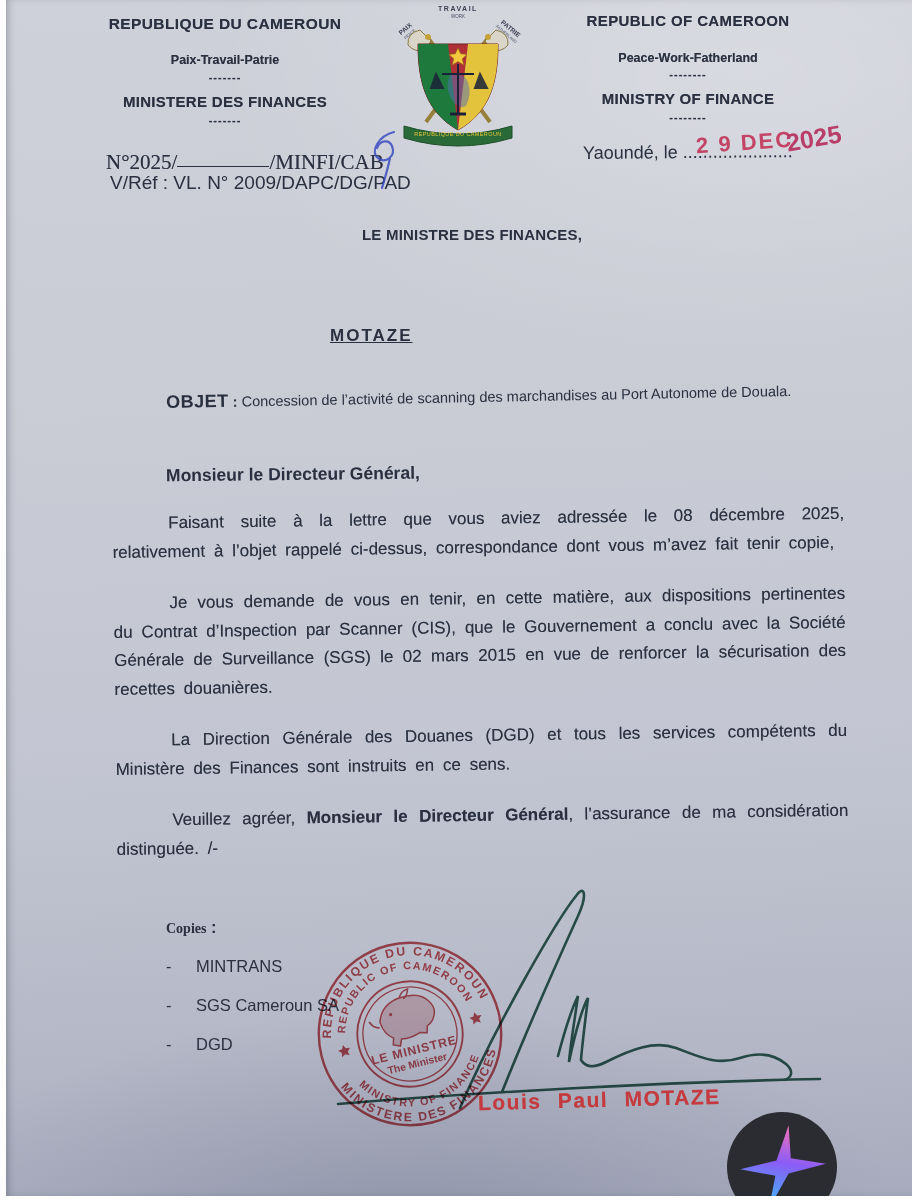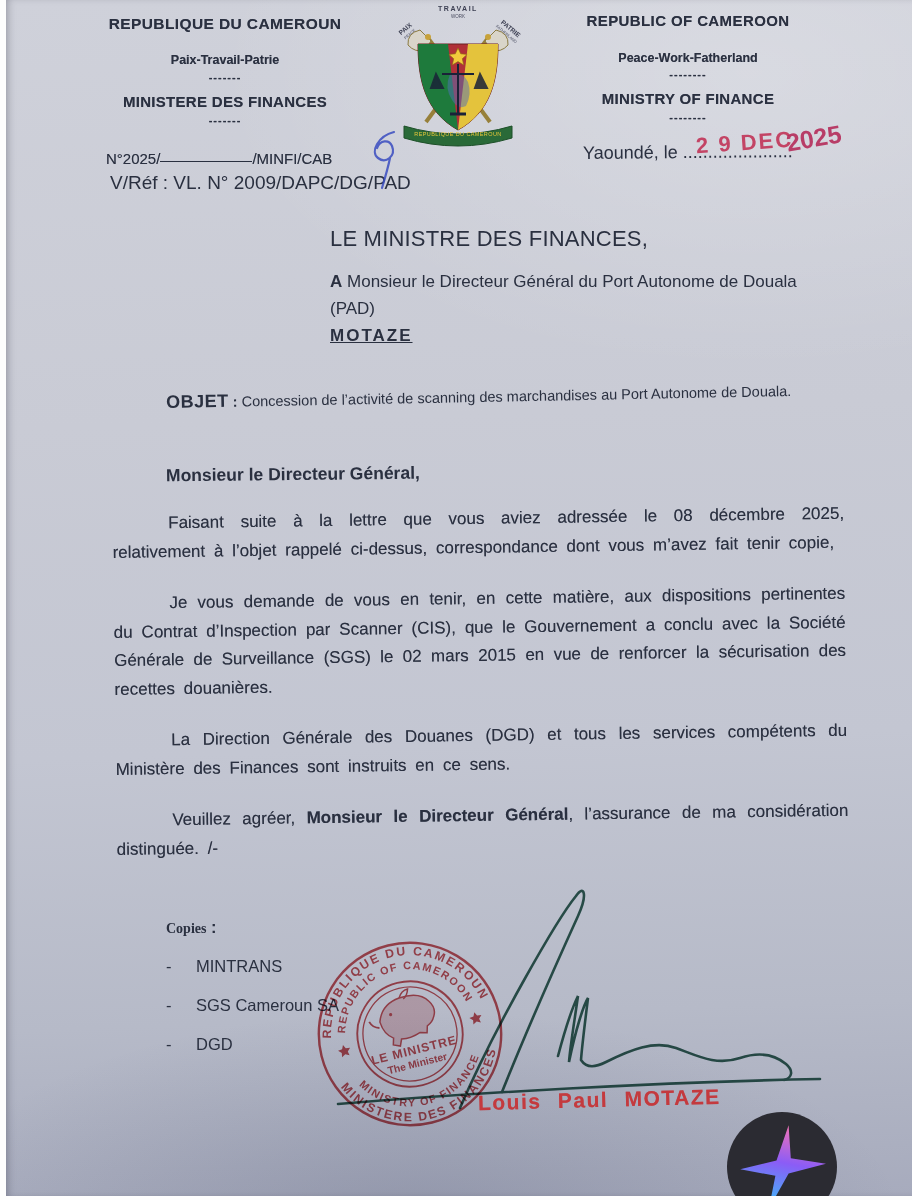--- a/index.html
+++ b/index.html
@@ -28,28 +28,28 @@
   .hdr .country{font-size:15.5px;font-weight:bold;letter-spacing:.4px;}
   .hdr .motto{font-size:12.5px;font-weight:bold;margin-top:20px;}
   .hdr .sep{font-size:11px;font-weight:bold;letter-spacing:1px;margin-top:2px;}
   .hdr .ministry{font-size:15px;font-weight:bold;margin-top:8px;letter-spacing:.3px;}
   
   .serial{
     font-family:"DejaVu Sans Mono",monospace;font-weight:bold;
     font-size:45px;letter-spacing:9px;color:#a23c62;opacity:.88;
     text-shadow:0 0 1px rgba(162,60,98,.5);
   }
-  .refline{font-size:15px;color:#2a3040;text-shadow:0 0 .4px rgba(42,48,64,.5);}
+  .refline{font-size:21px;color:#2a3040;text-shadow:0 0 .4px rgba(42,48,64,.5);font-family:Liberation Serif, serif;}
   .blank-line{display:inline-block;width:92px;border-bottom:1.6px solid #2a3040;transform:translateY(-2px);}
   .vref{font-size:19px;color:#2a3040;}
   .dateline{font-size:18px;color:#2a3040;transform:rotate(-.5deg);}
   .date-stamp{color:#c23558;font-weight:bold;font-size:22px;letter-spacing:2px;transform:rotate(-4deg);opacity:.9;}
   .date-year{color:#b52d5b;font-weight:bold;font-size:25px;transform:rotate(-10deg);opacity:.9;}
   
-  .sender-title{font-size:22px;font-weight:normal;letter-spacing:.2px;}
+  .sender-title{font-size:15px;font-weight:bold;letter-spacing:.2px;margin-left:32px;}
   .to-block{font-size:17px;width:500px;line-height:27px;}
   .city{font-size:17px;font-weight:bold;letter-spacing:2px;text-decoration:underline;}
   .subject{font-size:14.5px;transform:rotate(-1.1deg);transform-origin:0 0;width:720px;}
   .subject .lbl{font-size:18px;font-weight:bold;letter-spacing:.5px;}
   .salutation{font-size:17.5px;font-weight:bold;transform:rotate(-.6deg);}
   
   .letter-body{
     width:732px;font-size:17px;line-height:28.5px;text-align:justify;
     color:#2a3040;transform:rotate(-.8deg);transform-origin:0 0;
     text-shadow:0 0 .4px rgba(42,48,64,.5);word-spacing:4px;
@@ -142,24 +142,20 @@
   </svg>
 
   <div class="abs dateline" style="left:577px;top:142px;">
     <span>Yaoundé, le</span>
     <span>......................</span>
   </div>
   <div class="abs date-stamp" style="left:690px;top:130px;">2 9 DEC</div>
   <div class="abs date-year" style="left:780px;top:124px;">2025</div>
 
   <div class="abs sender-title ink" style="left:324px;top:226px;">LE MINISTRE DES FINANCES,</div>
-  <div class="abs to-block ink" style="left:324px;top:268px;">
-    <span class="b">A</span>
-    <span>Monsieur le Directeur Général du Port Autonome de Douala (PAD)</span>
-  </div>
   <div class="abs city ink" style="left:324px;top:326px;">MOTAZE</div>
 
   <div class="abs subject ink" style="left:160px;top:392px;">
     <span class="lbl">OBJET</span>
     <span class="b">:</span>
     <span>Concession de l’activité de scanning des marchandises au Port Autonome de Douala.</span>
   </div>
 
   <div class="abs salutation ink" style="left:160px;top:464px;">Monsieur le Directeur Général,</div>
 

